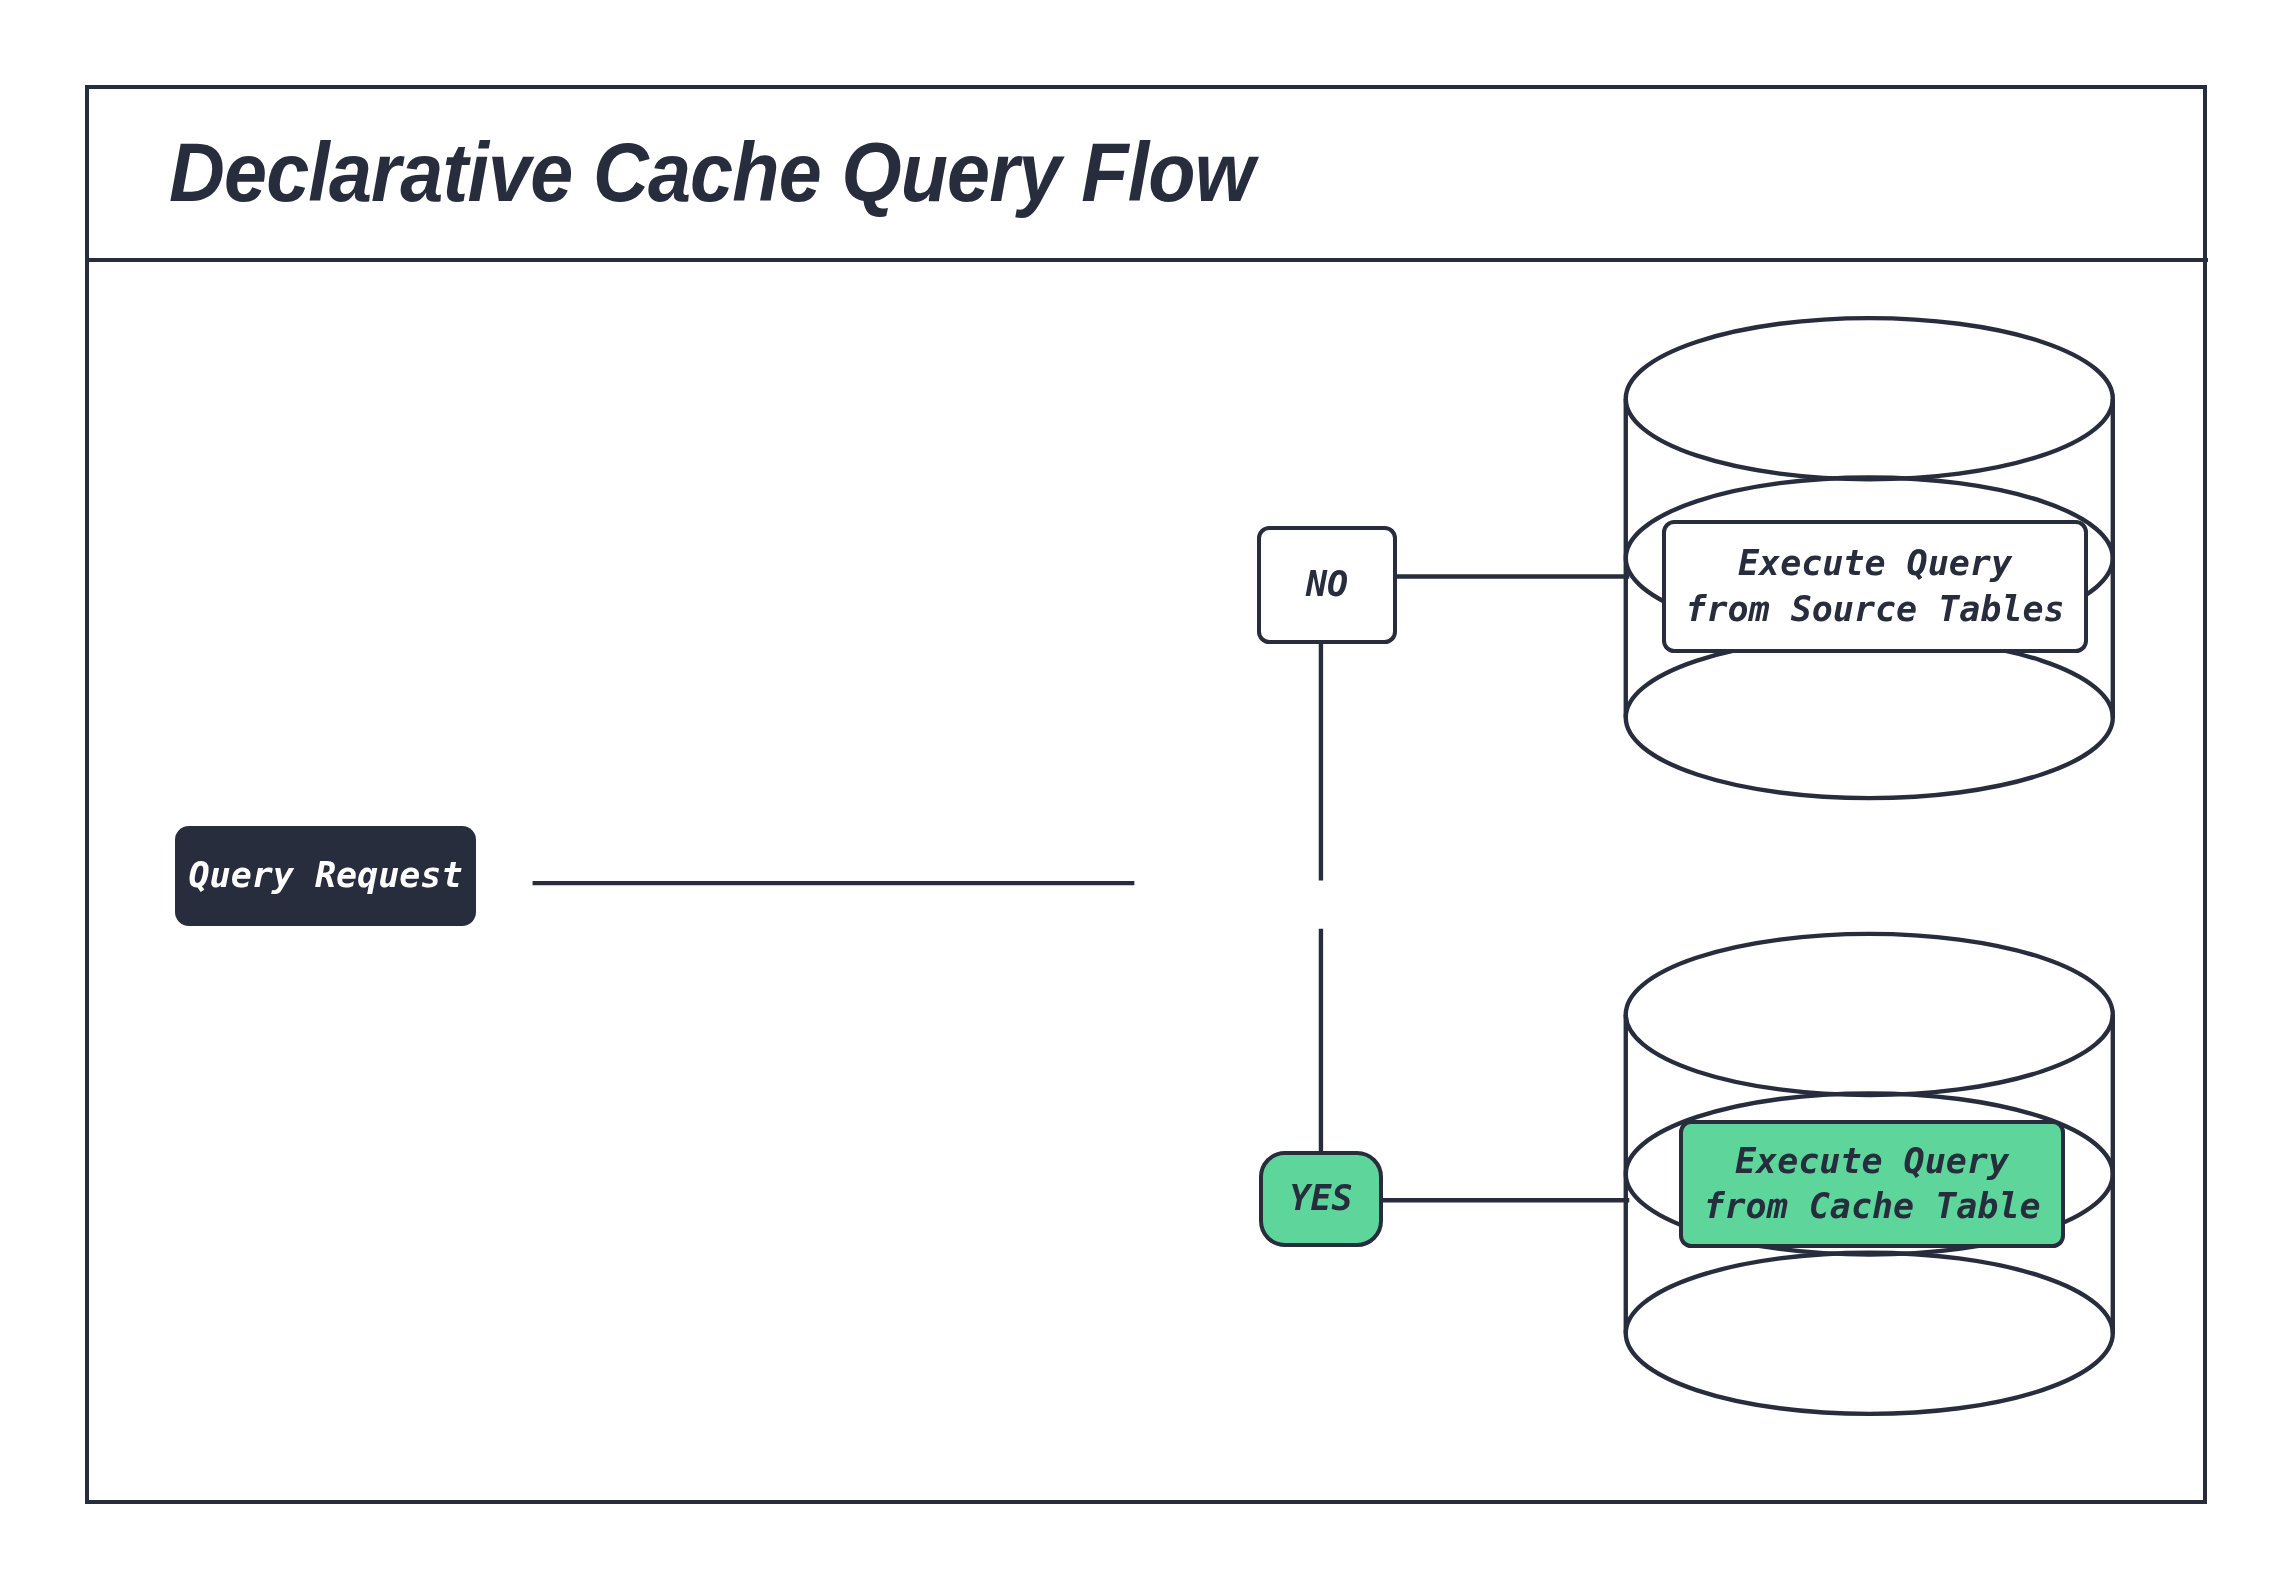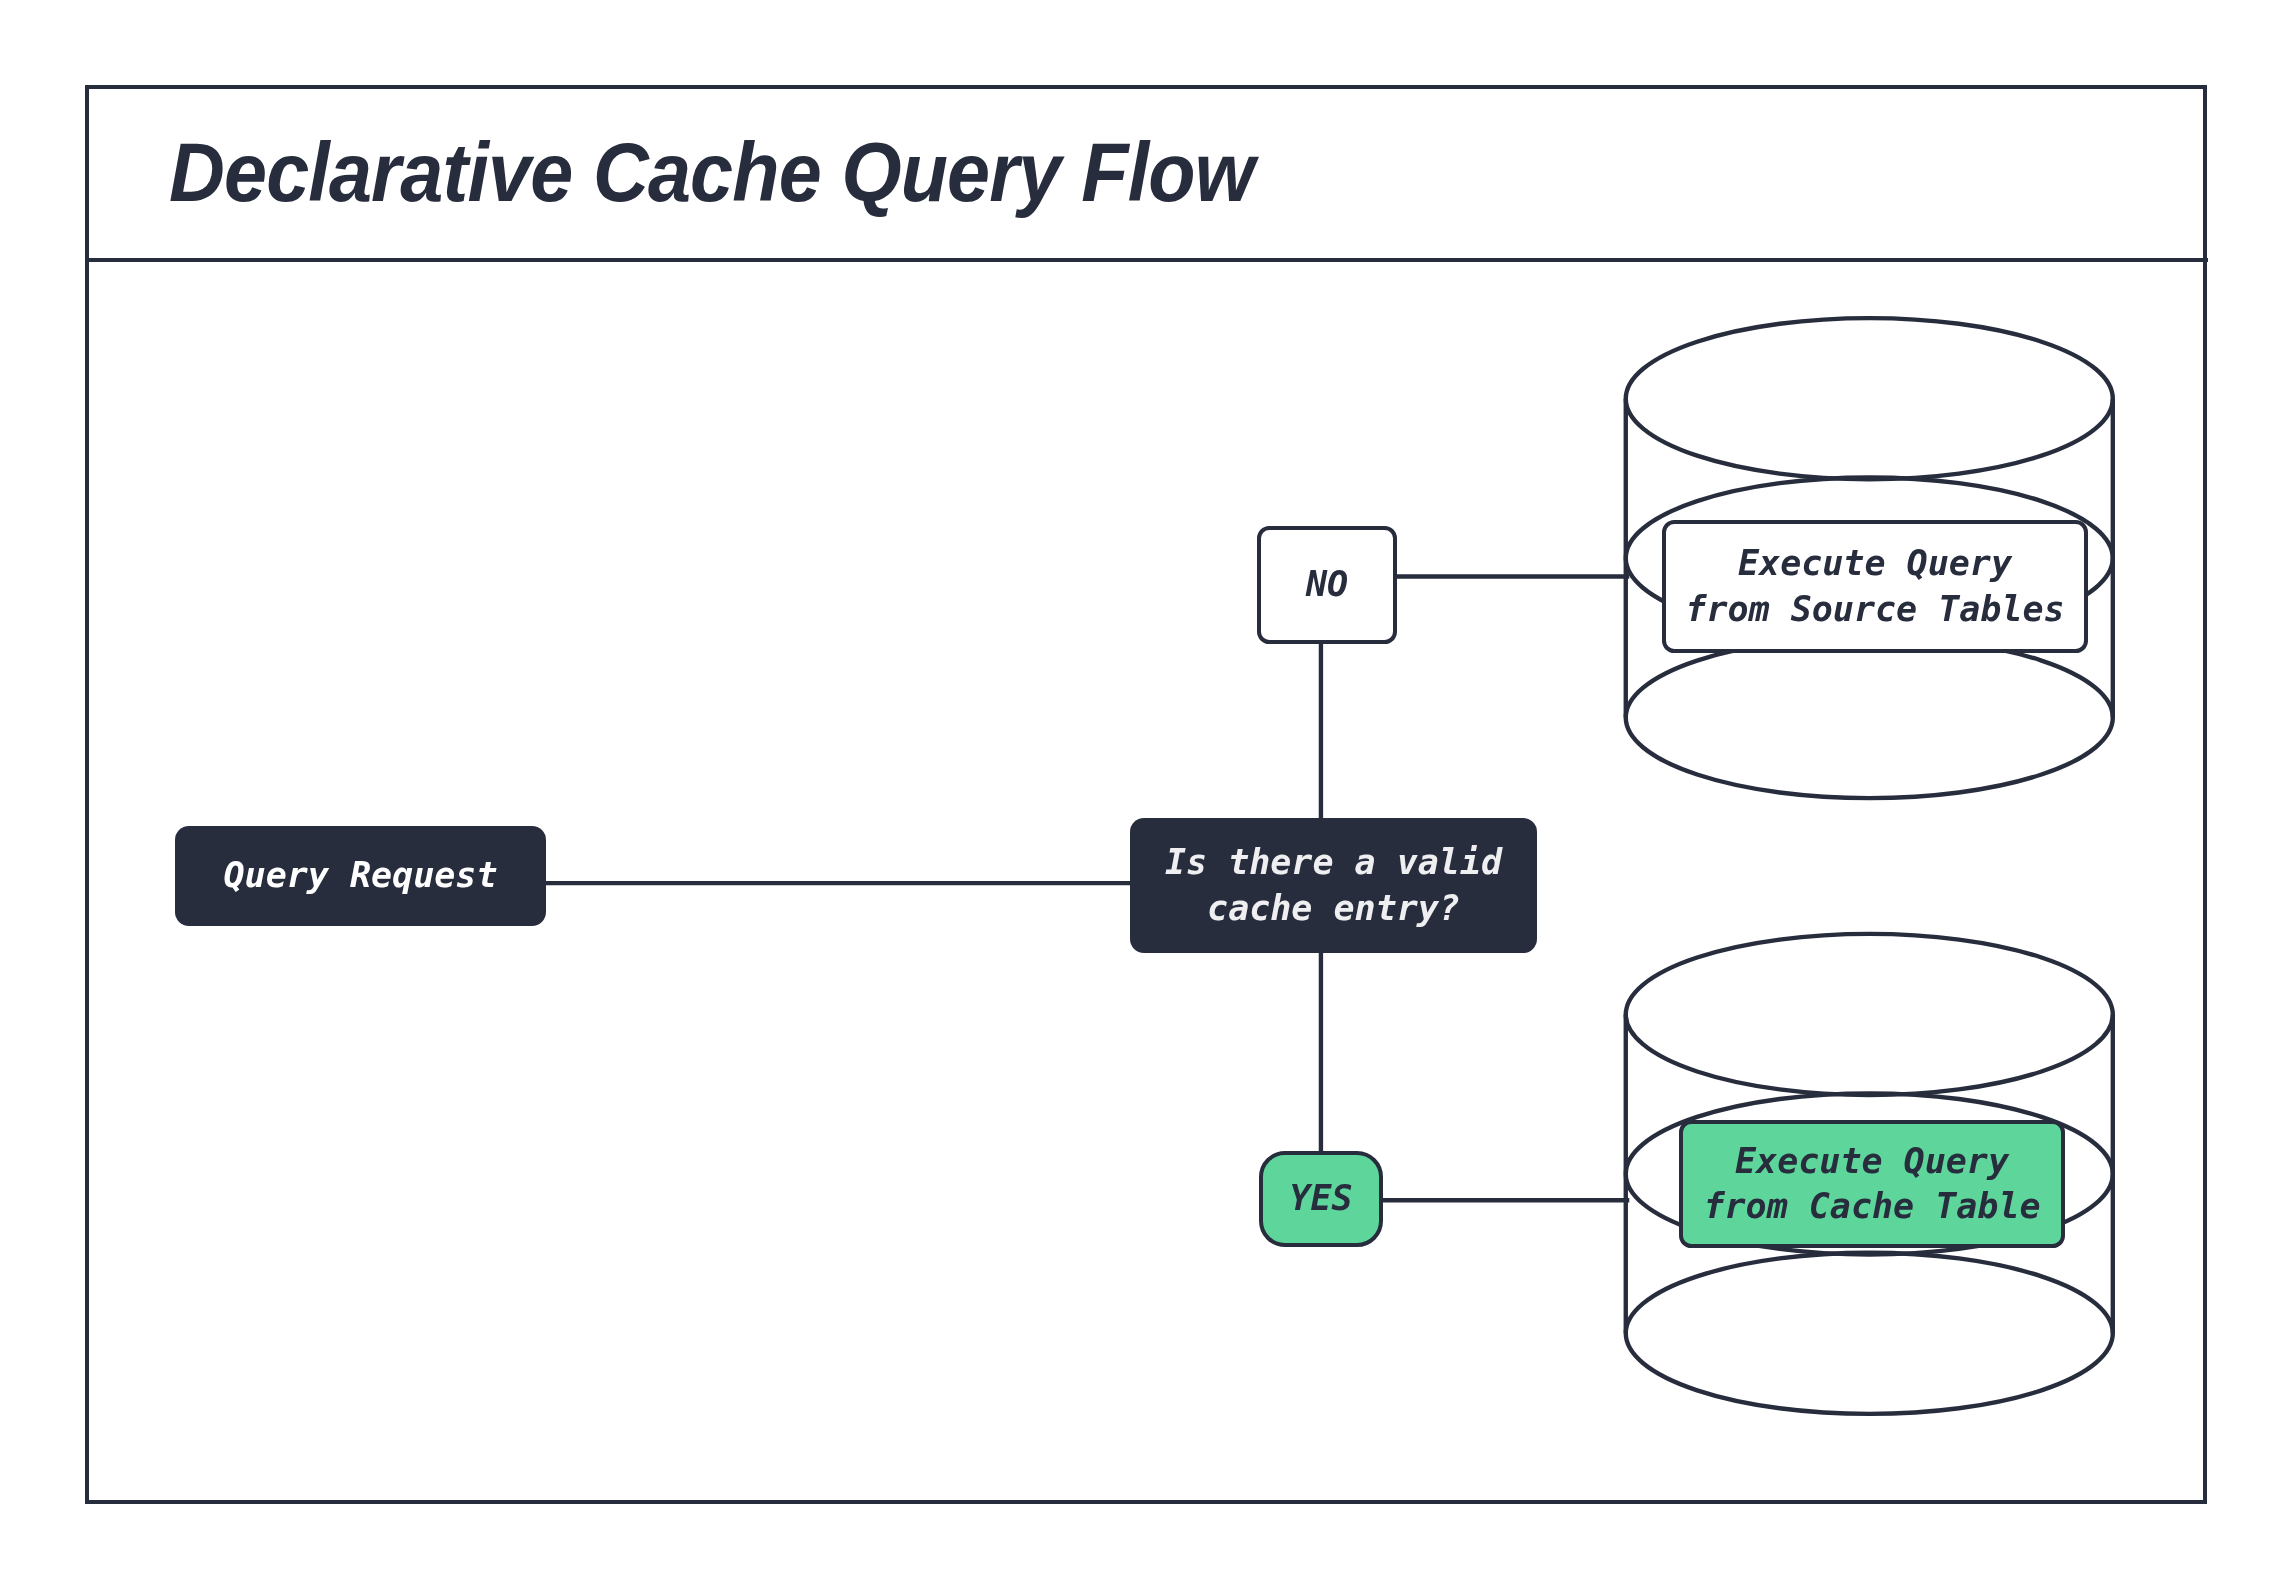--- a/index.html
+++ b/index.html
@@ -91,25 +91,23 @@
 
     <g>
       <line class="stroke" x1="1856" y1="1158" x2="1856" y2="1522"></line>
       <line class="stroke" x1="2412" y1="1158" x2="2412" y2="1522"></line>
       <ellipse class="stroke" cx="2134" cy="1522" rx="278" ry="92"></ellipse>
       <ellipse class="stroke" cx="2134" cy="1340" rx="278" ry="92"></ellipse>
       <ellipse class="stroke" cx="2134" cy="1158" rx="278" ry="92"></ellipse>
     </g>
   </svg>
 
-  <div class="node node-dark start" style="left:175px;top:826px;width:371px;height:100px;">Query Request</div>
+  <div class="node node-dark start" style="left:175px;top:826px;width:301px;height:100px;">Query Request</div>
 
 
-  <div class="node node-dark" style="left:1130px;top:818px;width:407px;height:135px;">Is there a valid
-cache entry?</div>
 
   <div class="node node-white node-small" style="left:1257px;top:526px;width:140px;height:118px;">NO</div>
 
   <div class="node node-green node-small" style="left:1259px;top:1151px;width:124px;height:96px;border-radius:26px;">YES</div>
 
   <div class="node node-white node-small" style="left:1662px;top:520px;width:426px;height:133px;">Execute Query
 from Source Tables</div>
 
   <div class="node node-green node-small" style="left:1679px;top:1120px;width:386px;height:128px;">Execute Query
 from Cache Table</div>

